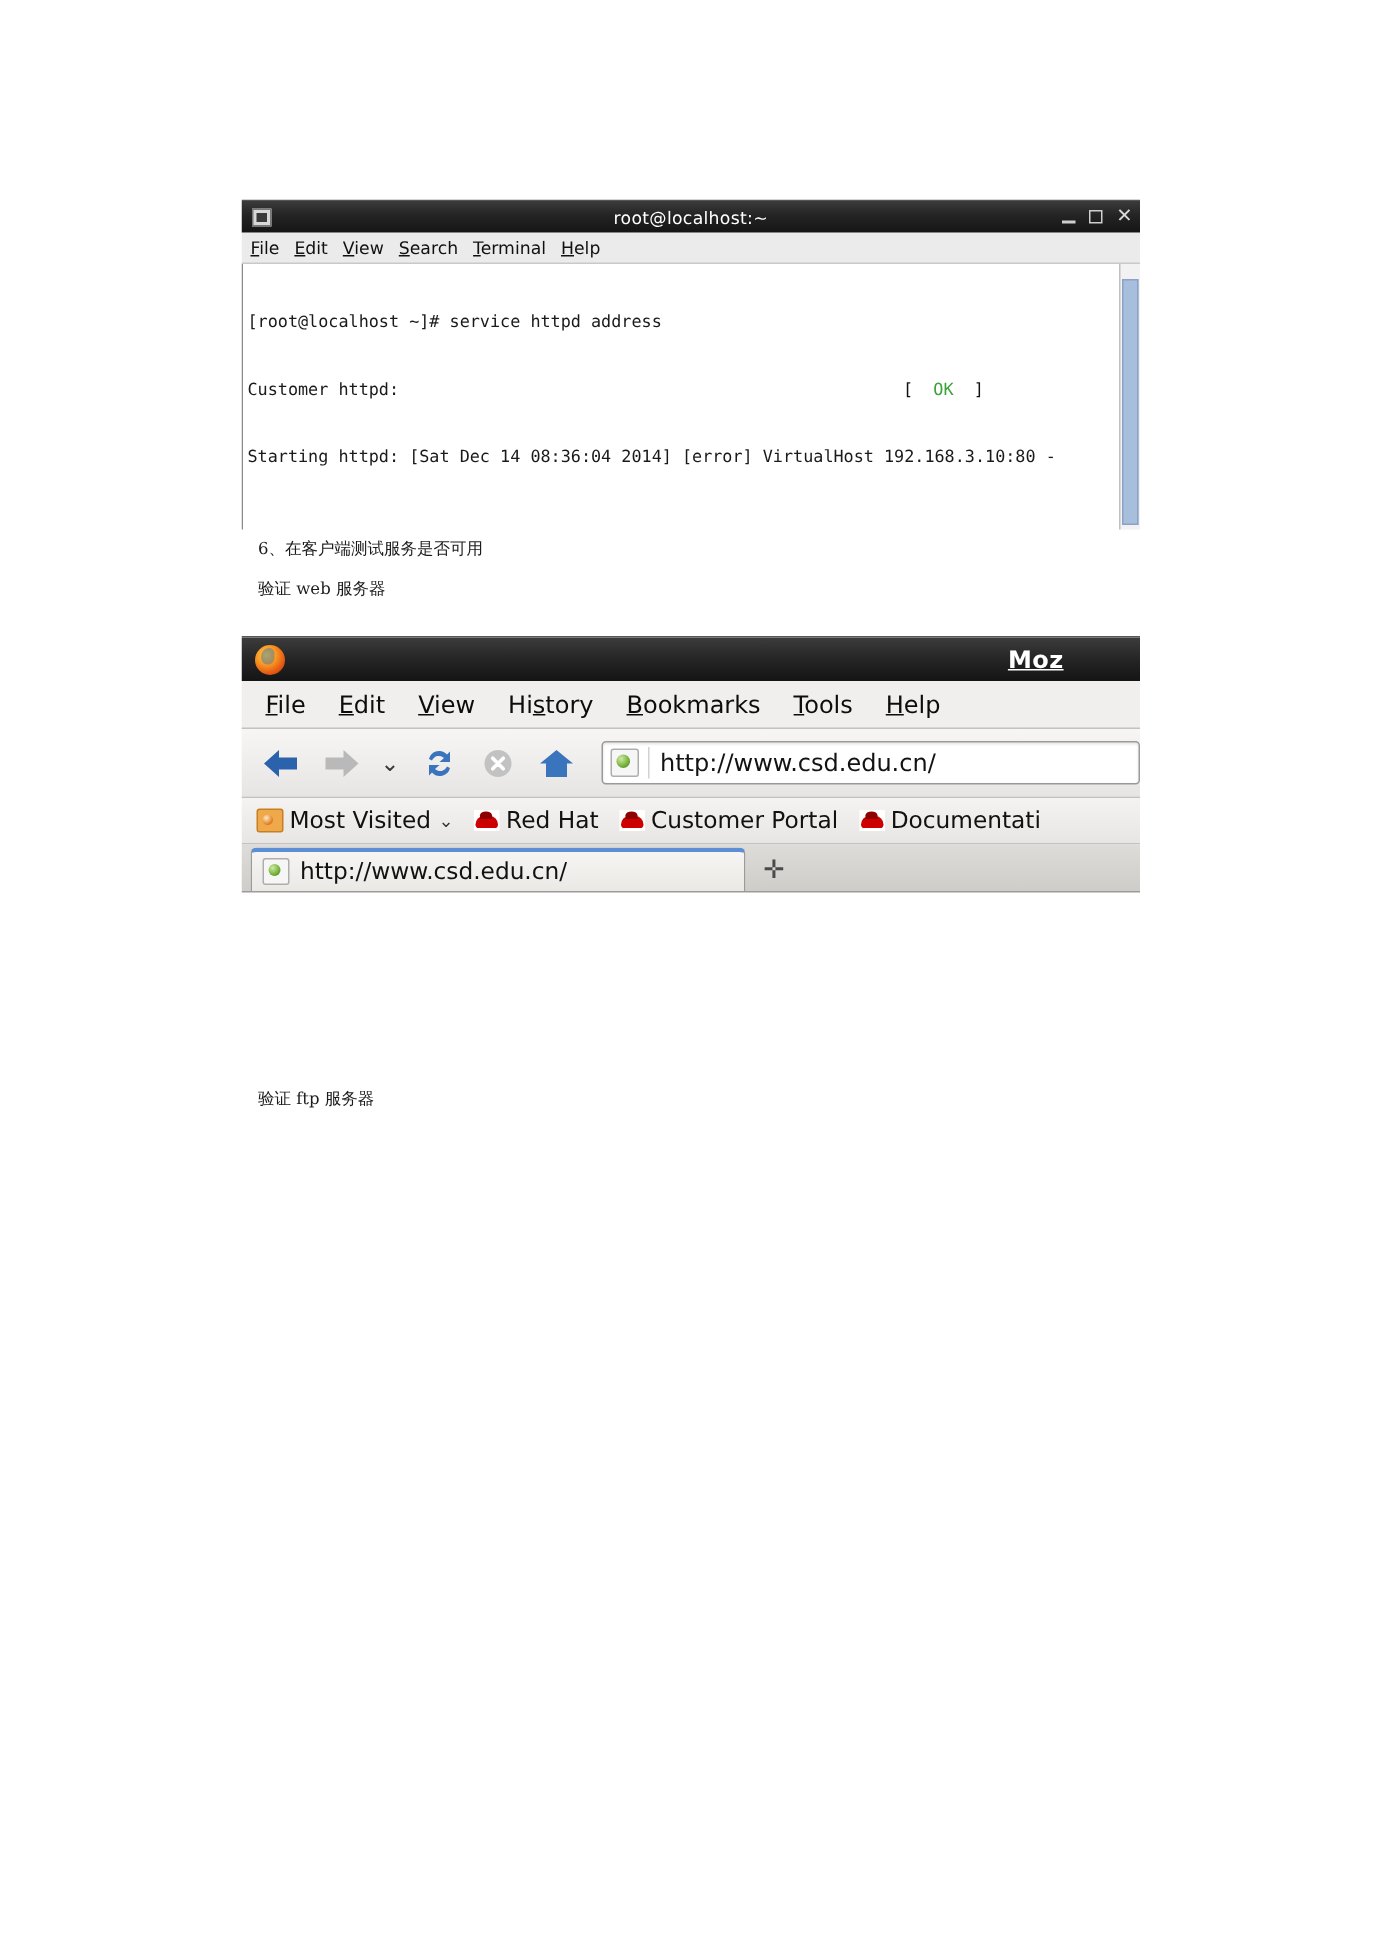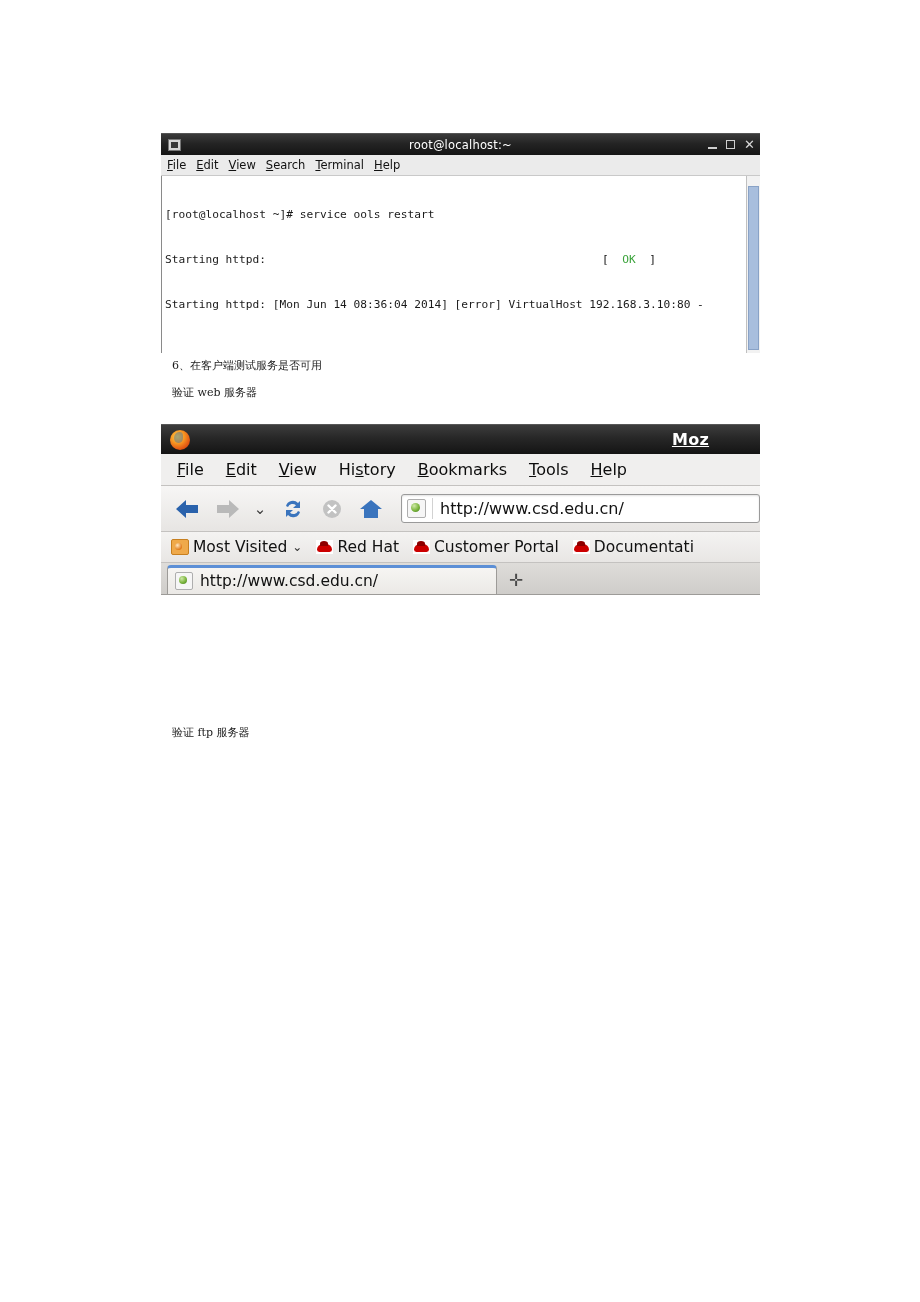--- a/index.html
+++ b/index.html
@@ -385,23 +385,23 @@
     <span class="mi"><u>F</u><span title="File">ile</span></span>
     <span class="mi"><u>E</u>dit</span>
     <span class="mi"><u>V</u>iew</span>
     <span class="mi"><u>S</u>earch</span>
     <span class="mi"><u>T</u>erminal</span>
     <span class="mi"><u>H</u>elp</span>
   </div>
 
   <div id="terminal-body">
     <div id="terminal-text">
-      <div class="tline"><span>[root@localhost ~]# service ools restart</span></div>
-      <div class="tline"><span>Starting httpd:</span><span class="tok">[&nbsp;&nbsp;<b>OK</b>&nbsp;&nbsp;]</span></div>
-      <div class="tline"><span>Starting httpd: [Mon Jun 14 08:36:04 2014] [error] VirtualHost 192.168.3.10:80 -</span></div>
+      <div class="tline"><span>[root@localhost ~]# service httpd address</span></div>
+      <div class="tline"><span>Customer httpd:</span><span class="tok">[&nbsp;&nbsp;<b>OK</b>&nbsp;&nbsp;]</span></div>
+      <div class="tline"><span>Starting httpd: [Sat Dec 14 08:36:04 2014] [error] VirtualHost 192.168.3.10:80 -</span></div>
       
       
       
       
       
       
     </div>
     <div id="terminal-scrollbar">
       <div id="terminal-scroll-thumb"></div>
     </div>

